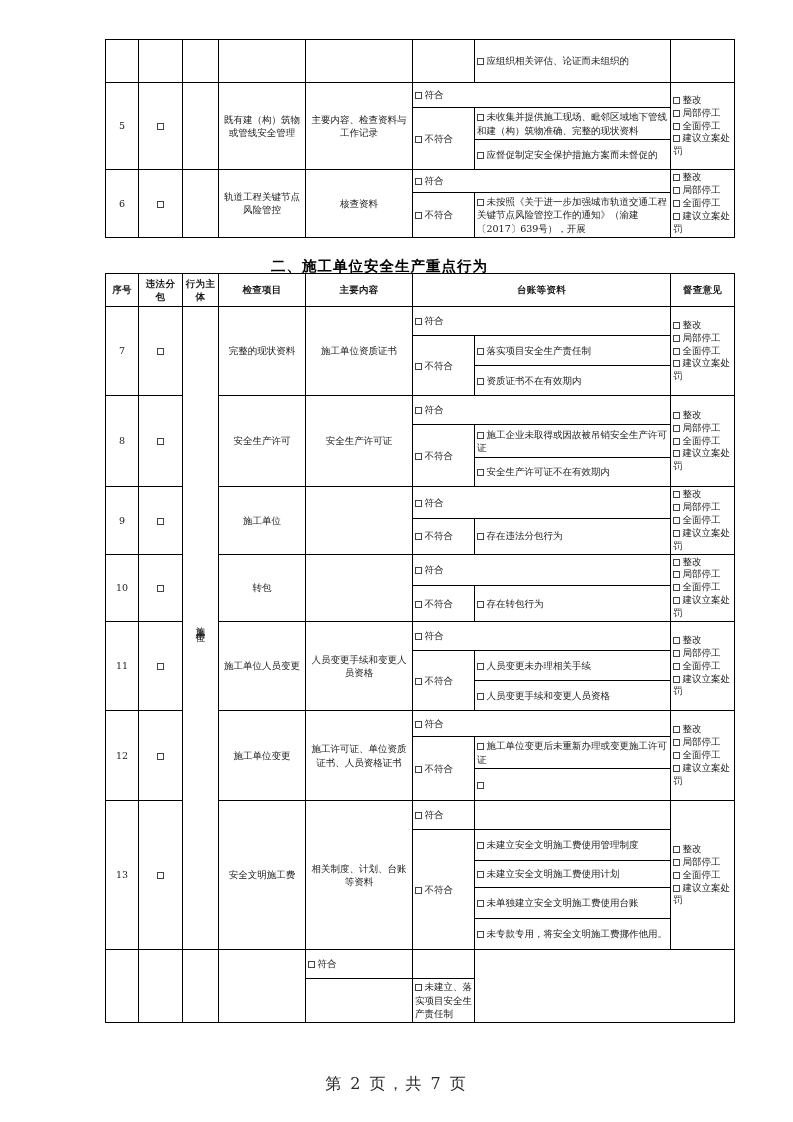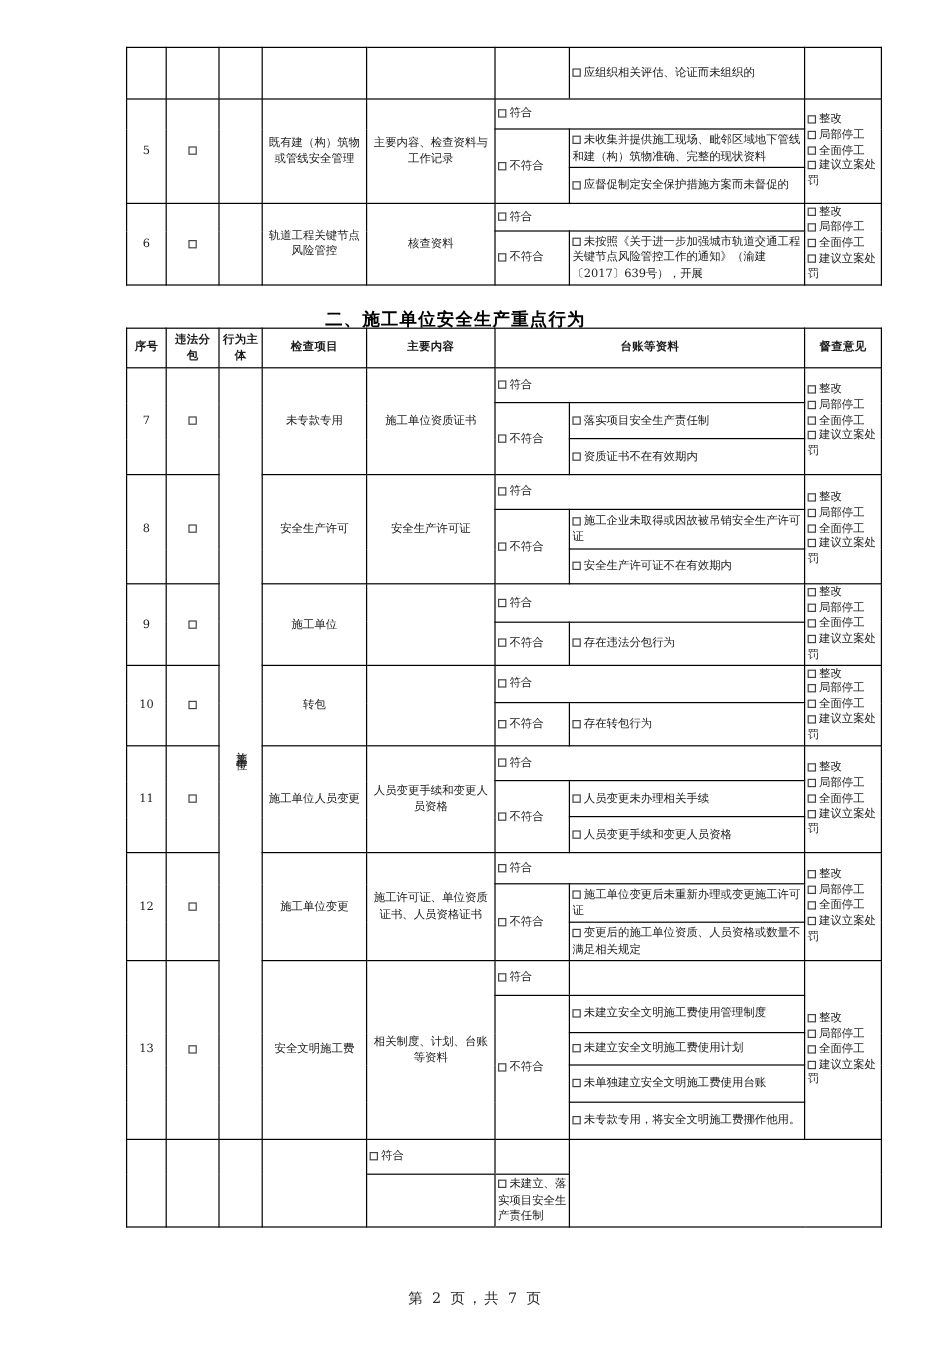--- a/index.html
+++ b/index.html
@@ -97,21 +97,21 @@
     padding: 9px 0 7px 0;
   }
 
   
   .footer {
     position: absolute;
     left: 0;
     top: 1074px;
     width: 793px;
     text-align: center;
-    font-size: 12px;
+    font-size: 16px;
     letter-spacing: 2px;
     color: #2a2a2a;
     font-family: "DejaVu Serif", "Liberation Serif", serif;
   }
 
   
   #table-top {
     position: absolute;
     left: 65px;
     top: 39px;
@@ -252,21 +252,21 @@
     </tr>
 
     <tr>
       <td class="ctr" rowspan="3">7</td>
       <td class="ctr" rowspan="3">
         <span class="cb cb-only"></span>
       </td>
       <td class="ctr" rowspan="21" style="width:36px">
         <span class="vert">施工单位（一）</span>
       </td>
-      <td class="ctr" rowspan="3">未专款专用</td>
+      <td class="ctr" rowspan="3">完整的现状资料</td>
       <td class="ctr" rowspan="3">施工单位资质证书</td>
       <td class="lft" colspan="2" style="height:26px">
         <span class="cb"></span><span>符合</span>
       </td>
       <td class="lft opinions" rowspan="3">
         <div class="item"><span class="cb"></span><span>整改</span></div>
         <div class="item"><span class="cb"></span><span>局部停工</span></div>
         <div class="item"><span class="cb"></span><span>全面停工</span></div>
         <div class="item"><span class="cb"></span><span>建议立案处罚</span></div>
       </td>
@@ -419,21 +419,21 @@
     <tr>
       <td class="lft mid" rowspan="2">
         <span class="cb"></span><span>不符合</span>
       </td>
       <td class="lft mid" style="height:29px">
         <span class="cb"></span><span>施工单位变更后未重新办理或变更施工许可证</span>
       </td>
     </tr>
     <tr>
       <td class="lft mid" style="height:29px">
-        <span class="cb"></span><span>变更后的施工单位资质、人员资格或数量不满足相关规定</span>
+        <span class="cb"></span>
       </td>
     </tr>
 
     <tr>
       <td class="ctr" rowspan="5">13</td>
       <td class="ctr" rowspan="5">
         <span class="cb cb-only"></span>
       </td>
       <td class="ctr" rowspan="5">安全文明施工费</td>
       <td class="ctr" rowspan="5">相关制度、计划、台账等资料</td>

